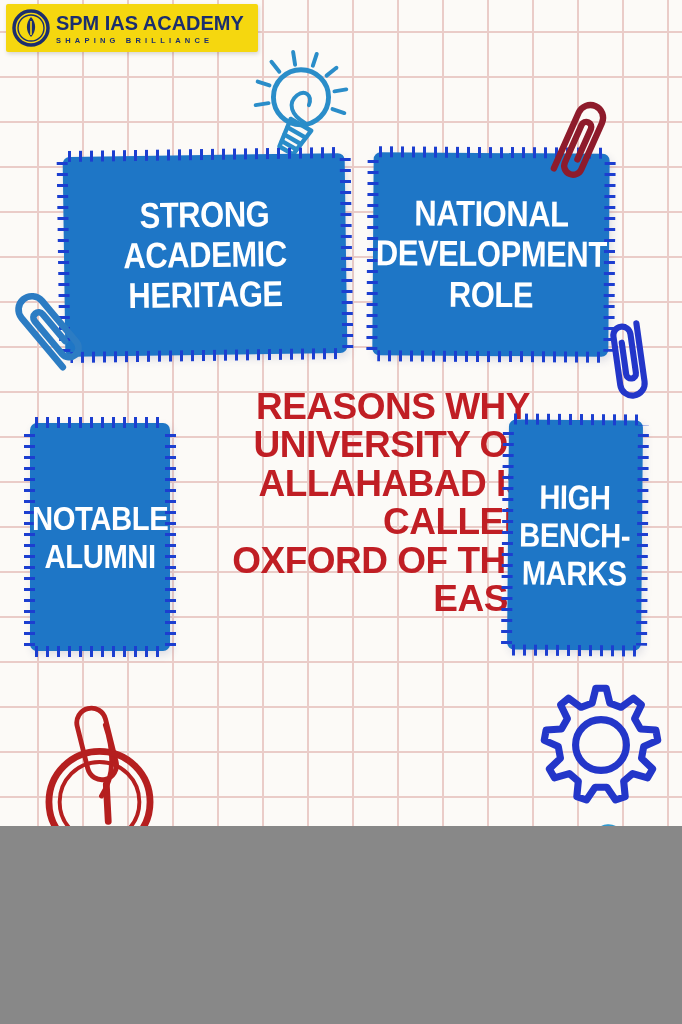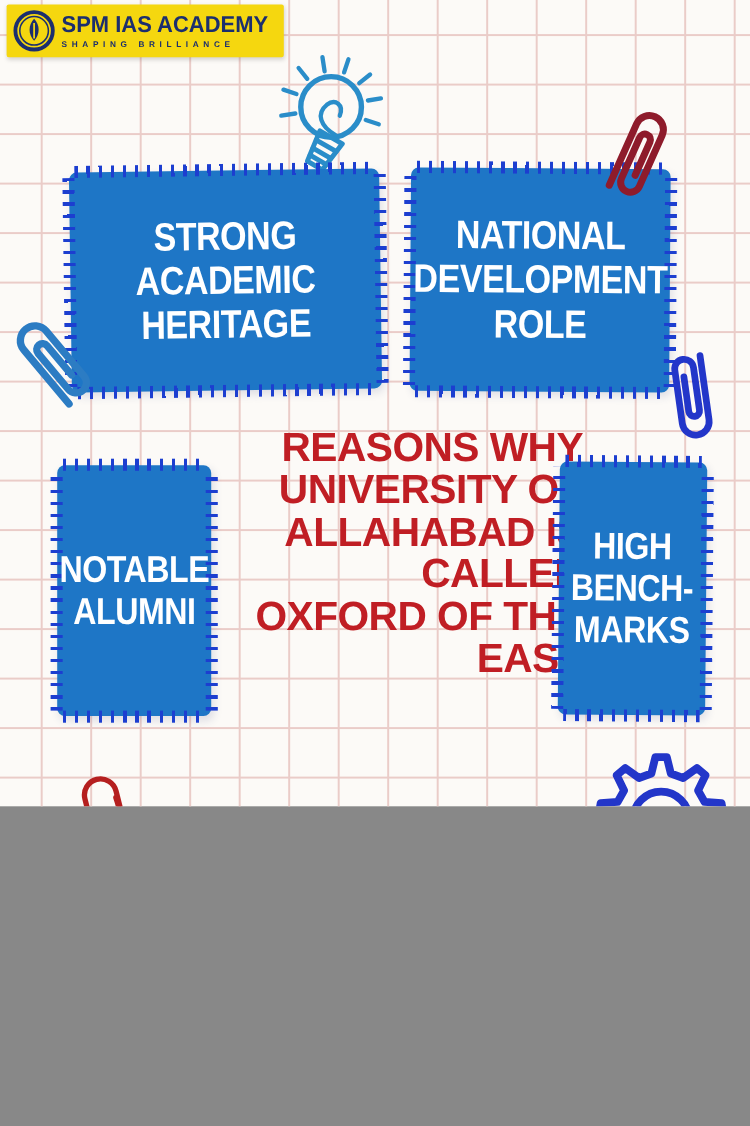--- a/index.html
+++ b/index.html
@@ -5,21 +5,21 @@
   :root{
     --card-blue:#1E76C6; --stitch-blue:#1C3ED0; --title-red:#C01E24;
     --banner-yellow:#F5D70F; --brand-navy:#1B2E6E; --grid-line:#EACCC8; --paper:#FCFAF7;
     --sketch-light-blue:#2A8DC9; --sketch-royal-blue:#2336C9; --sketch-red:#B51F1F;
     --sketch-dark-red:#8E1B2B; --sketch-steel-blue:#2C7CC3; --sketch-sky-blue:#2F9AD0;
     --puzzle-red:#B32019;
   }
   *{box-sizing:border-box;margin:0;padding:0}
   body{font-family:"Liberation Sans",sans-serif;background:#888;}
   #page{
-    position:relative;width:682px;height:733px;margin:0 auto;overflow:hidden;
+    position:relative;width:682px;height:826px;margin:0 auto;overflow:hidden;
     background-color:var(--paper);
     background-image:
       linear-gradient(var(--grid-line) 2px, transparent 2px),
       linear-gradient(90deg, var(--grid-line) 2px, transparent 2px);
     background-size:45px 45px;
     background-position:-8px -14px;
   }
   
   .banner{
     position:absolute;left:6px;top:4px;width:252px;height:48px;
@@ -48,21 +48,21 @@
     background-size:calc(100% - 22px) 11px,calc(100% - 22px) 11px,11px calc(100% - 22px),11px calc(100% - 22px);
     background-position:11px 0,11px 100%,0 11px,100% 11px;
     background-repeat:no-repeat;
   }
   .card-label{
     color:#fff;font-weight:bold;text-align:center;white-space:pre-line;
     line-height:1.12;letter-spacing:-.5px;transform:scaleX(.86);
   }
   #card-strong{left:64px;top:155px;width:282px;height:200px;transform:rotate(-.8deg);}
   #card-national{left:373px;top:153px;width:236px;height:203px;transform:rotate(.4deg);}
-  #card-notable{left:52px;top:423px;width:140px;height:228px;}
+  #card-notable{left:30px;top:423px;width:140px;height:228px;}
   #card-high{left:508px;top:420px;width:134px;height:230px;transform:rotate(.5deg);}
   #card-structural{left:187px;top:680px;width:320px;height:203px;}
   #card-strong .card-label,#card-national .card-label{font-size:36px;}
   #card-notable .card-label,#card-high .card-label{font-size:34px;}
   #card-structural .card-label{font-size:36px;}
   
   .poster-title{
     position:absolute;left:160px;top:388px;width:370px;z-index:1;
     color:var(--title-red);font-size:37px;font-weight:bold;line-height:1.04;
     text-align:right;white-space:pre-line;letter-spacing:-.5px;

